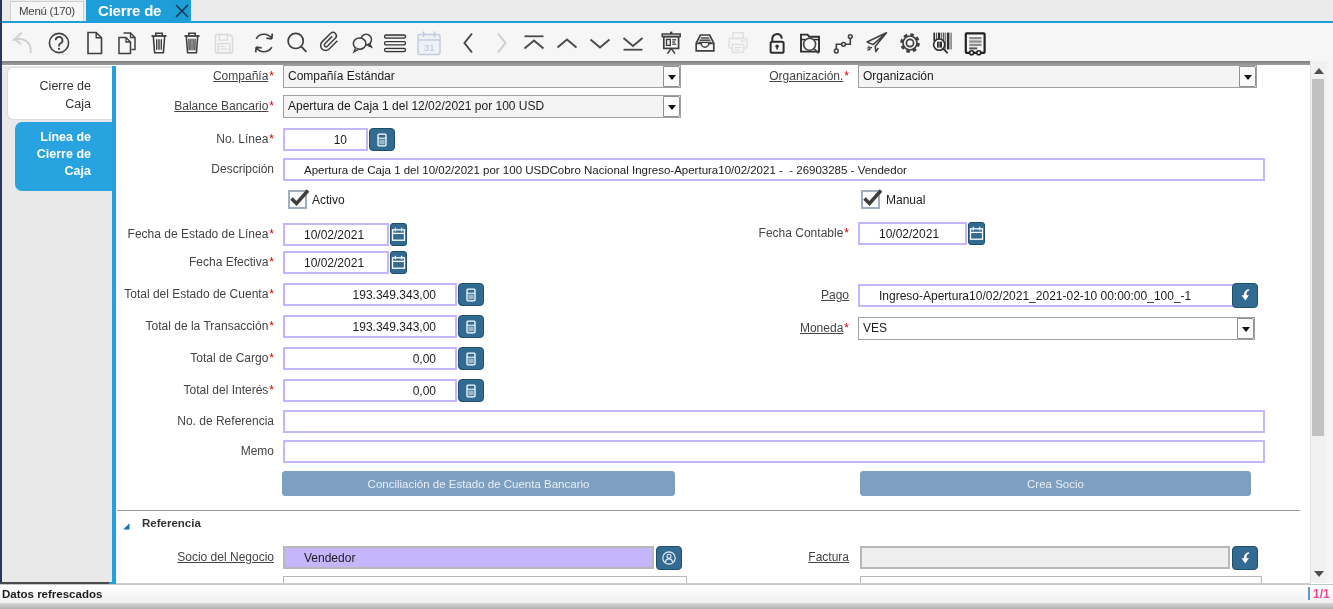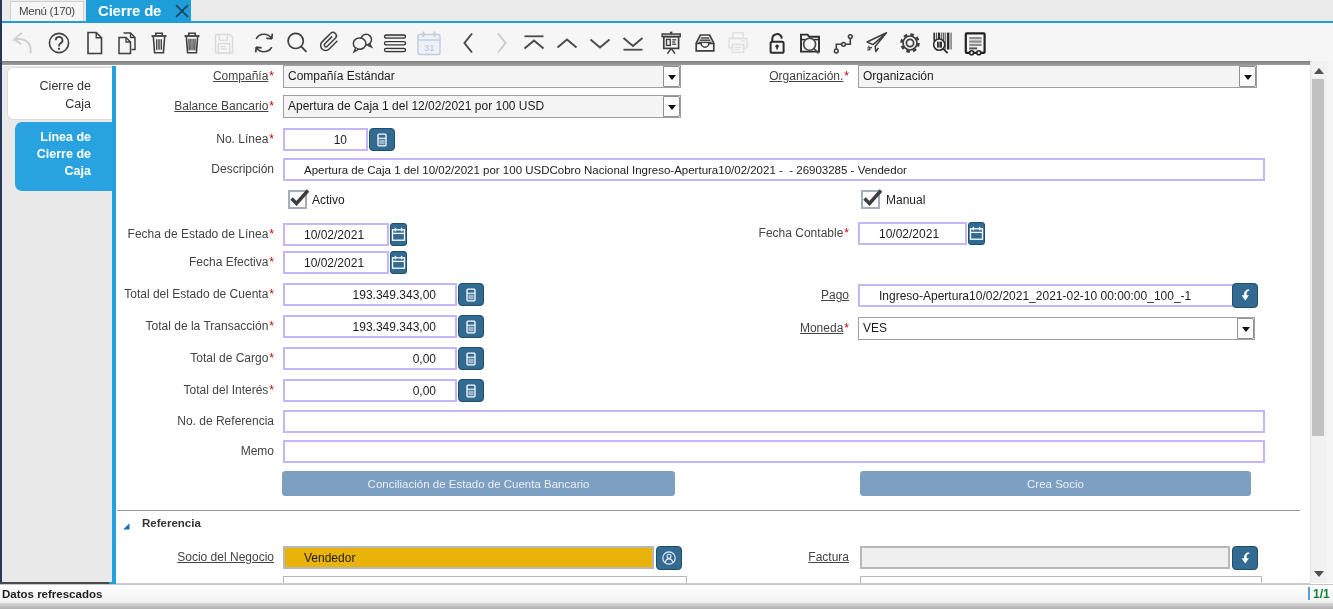--- a/index.html
+++ b/index.html
@@ -24,21 +24,21 @@
 #leftedge { left:0; top:0; width:2px; height:603px; background:#25395c; }
 
 #sbtrack { left:1310px; top:61px; width:17px; height:522px; background:#f1f1f1; border-left:1px solid #e2e2e2; }
 #sbthumb { left:1312px; top:79px; width:12px; height:357px; background:#c1c1c1; }
 .sbarrow { position:absolute; width:0; height:0; }
 #rightmargin { left:1327px; top:61px; width:6px; height:522px; background:#f5f5f5; }
 
 #statusbar { left:0; top:584px; width:1333px; height:19px; background:linear-gradient(#ffffff,#f0f0f0); border-top:1px solid #c6c6c6; }
 #statustext { left:2px; top:588px; font-size:11.5px; font-weight:600; color:#1d1d1d; }
 #slotsep { left:1308px; top:587px; width:2px; height:13px; background:#5b9bd5; }
-#slot { left:1313px; top:587px; width:18px; font-size:12px; font-weight:600; color:#15803d; }
+#slot { left:1313px; top:587px; width:18px; font-size:12px; font-weight:600; color:#ec4899; }
 #bottomstrip { left:0; top:603px; width:1333px; height:6px; background:linear-gradient(#d8d8d8,#b0b0b0); }
 
 .lbl { position:absolute; font-size:12px; color:#444; white-space:nowrap; text-align:right; height:23px; line-height:23px; }
 .und { text-decoration:underline; }
 .star { color:#d90000; text-decoration:none; display:inline-block; margin-left:1px; }
 .inp { position:absolute; background:#fff; border:2px solid #c4b5fd; font-size:12px; color:#1c1c1c; padding:0 19px; height:23px; line-height:21px; white-space:nowrap; overflow:hidden; }
 .ro { background:#f4f4f4; }
 .num { text-align:right; }
 .combo { position:absolute; border:1px solid #a0a0a0; background:#f4f4f4; font-size:12px; color:#1c1c1c; height:23px; line-height:21px; padding:0 4px; white-space:nowrap; overflow:hidden; }
 .cbtn { position:absolute; background:#fbfbfb; border:1px solid #909090; border-radius:0 2px 2px 0; }
@@ -392,21 +392,21 @@
 <div class="gbtn" style="left:282px;top:471px;width:393px;height:25px;">Conciliación de Estado de Cuenta Bancario</div>
 <div class="gbtn" style="left:860px;top:471px;width:391px;height:25px;">Crea Socio</div>
 
 <div class="sep" style="left:117px;top:510px;width:1183px;"></div>
 <svg class="ab" style="left:123px;top:522.5px;" width="7" height="7">
       <path d="M6.5 0.2 L6.5 6.5 L0.2 6.5 Z" fill="#1a6fbd"></path>
     </svg>
 <div class="ab" style="left:142px;top:517px;font-size:11.5px;font-weight:bold;color:#333;">Referencia</div>
 
 <div class="lbl" style="left:74px;top:546px;width:200px;"><span class="und">Socio del Negocio</span></div>
-<div class="inp ro" style="left:283px;top:546px;width:371px;border-color:#b8b8b8;background:#eab308;">Vendedor</div>
+<div class="inp ro" style="left:283px;top:546px;width:371px;border-color:#b8b8b8;background:#c4b5fd;">Vendedor</div>
 <div class="bbtn" style="left:656px;top:546px;width:26px;height:24px;"></div>
 <svg class="ab" style="left:661px;top:550px;" width="16" height="16" viewBox="0 0 16 16">
       <circle cx="8" cy="8" r="6.2" fill="none" stroke="#e8eef4" stroke-width="1.2"></circle>
       <circle cx="8" cy="6.2" r="2" fill="none" stroke="#e8eef4" stroke-width="1.1"></circle>
       <path d="M4.4 12.4 C4.8 9.8 6.2 8.9 8 8.9 C9.8 8.9 11.2 9.8 11.6 12.4" fill="none" stroke="#e8eef4" stroke-width="1.1"></path>
     </svg>
 <div class="lbl" style="left:649px;top:546px;width:200px;"><span class="und">Factura</span></div>
 <div class="inp ro" style="left:860px;top:546px;width:370px;border-color:#b8b8b8;background:#efefef;"></div>
 <div class="bbtn" style="left:1232px;top:546px;width:26px;height:24px;"></div>
 <svg class="ab" style="left:1237px;top:550px;" width="16" height="16" viewBox="0 0 16 16">

